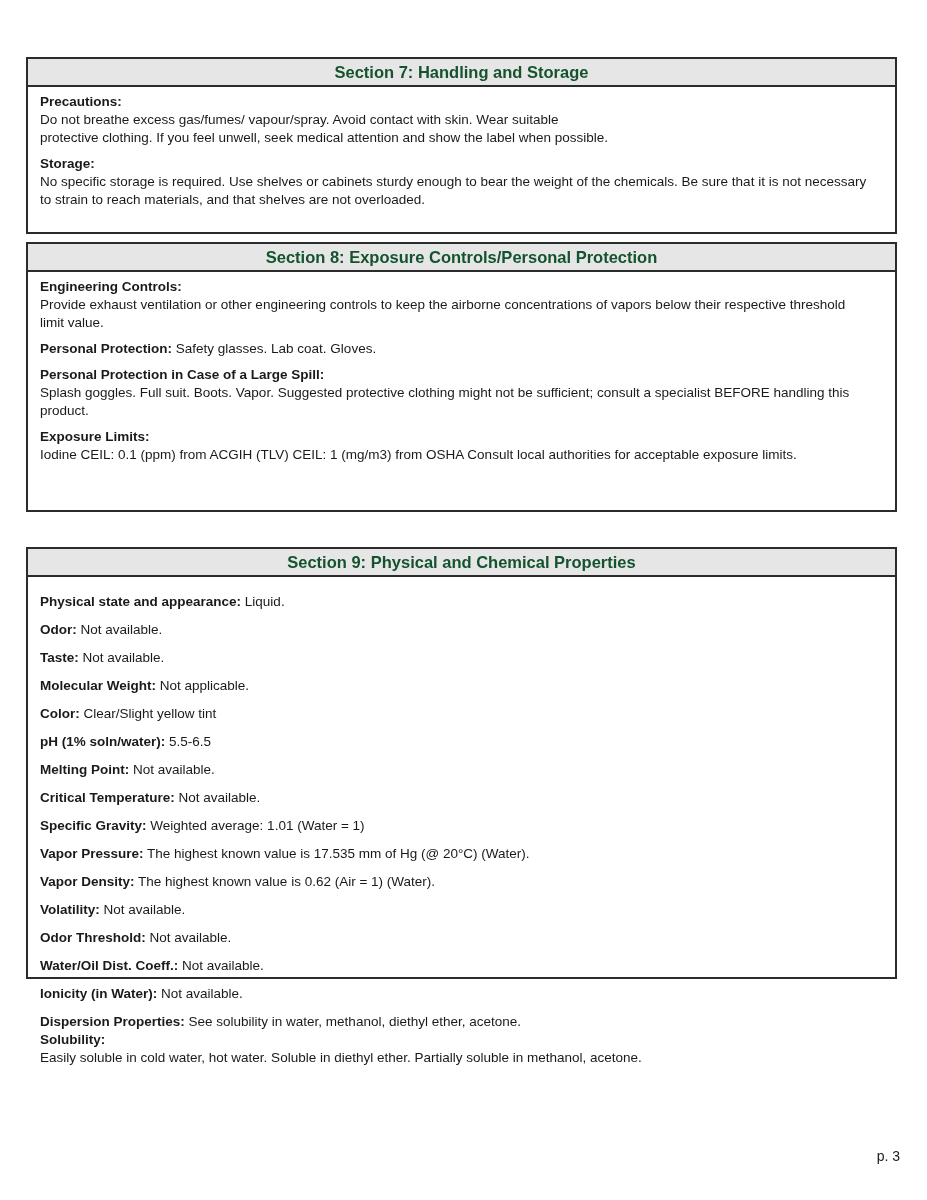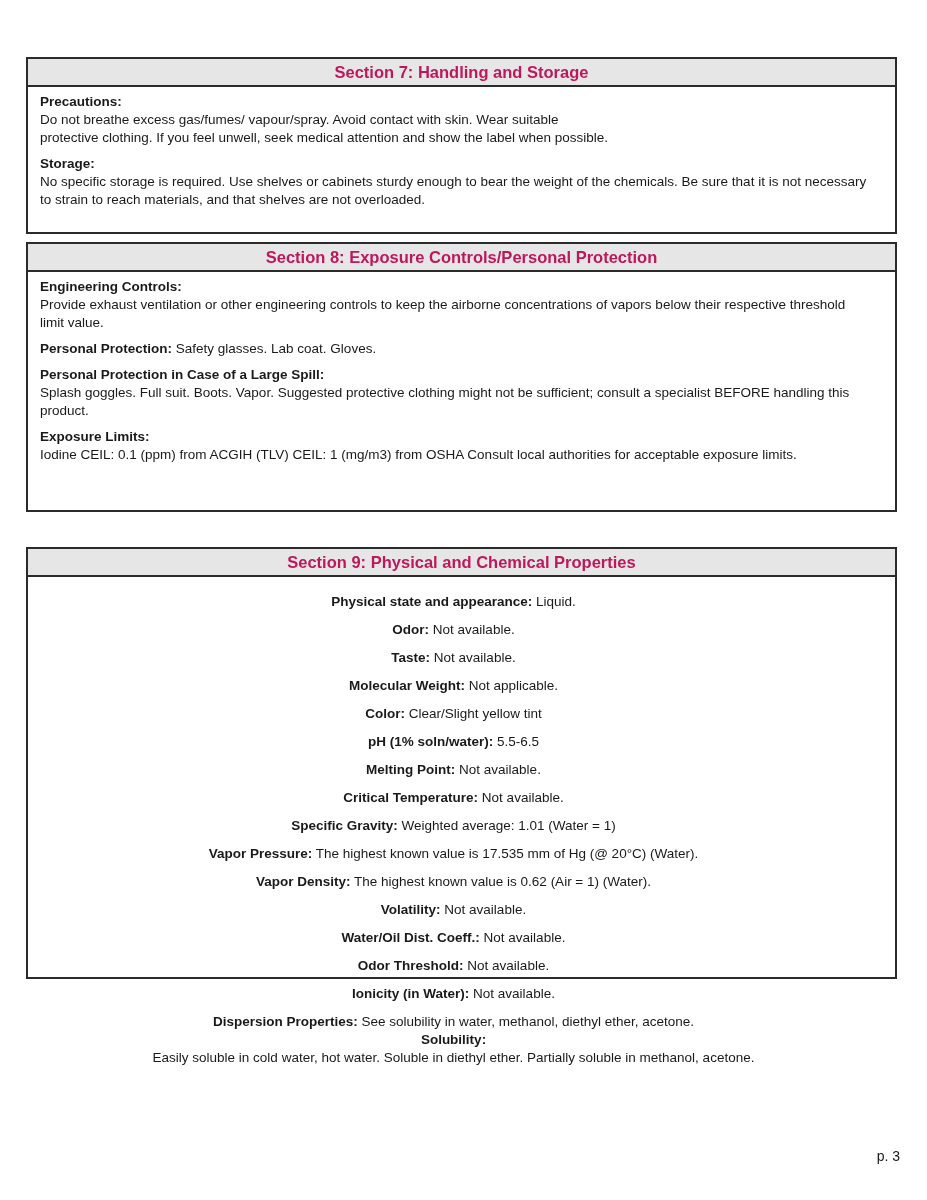--- a/index.html
+++ b/index.html
@@ -23,39 +23,39 @@
       background: #fff;
     }
     .section-header {
       background: #e6e6e6;
       border-bottom: 2px solid #2b2b2b;
       text-align: center;
       font-weight: bold;
       font-size: 16.5px;
       height: 26px;
       line-height: 27px;
-      color: #be185d;
+      color: #14532d;
     }
     .section-body {
       padding: 6px 28px 8px 12px;
       font-size: 13.5px;
       line-height: 18px;
     }
     .block { margin-bottom: 8px; }
     .block:last-child { margin-bottom: 0; }
     .label { font-weight: bold; }
     .prop-row {
       margin-bottom: 10px;
       line-height: 18px;
     }
     .prop-row:last-child { margin-bottom: 0; }
     #sec7 { top: 57px; height: 177px; }
     #sec8 { top: 242px; height: 270px; }
     #sec9 { top: 547px; height: 432px; }
-    #sec9 .section-body { padding-top: 16px; text-align: center; }
+    #sec9 .section-body { padding-top: 16px; }
     .page-num {
       position: absolute;
       right: 27px;
       top: 1148px;
       font-size: 14px;
       color: #1a1a1a;
     }
   </style>
 </head>
 <body>
@@ -105,22 +105,22 @@
         <div class="prop-row"><span class="label">Taste:</span><span> Not available.</span></div>
         <div class="prop-row"><span class="label">Molecular Weight:</span><span> Not applicable.</span></div>
         <div class="prop-row"><span class="label">Color:</span><span> Clear/Slight yellow tint</span></div>
         <div class="prop-row"><span class="label">pH (1% soln/water):</span><span> 5.5-6.5</span></div>
         <div class="prop-row"><span class="label">Melting Point:</span><span> Not available.</span></div>
         <div class="prop-row"><span class="label">Critical Temperature:</span><span> Not available.</span></div>
         <div class="prop-row"><span class="label">Specific Gravity:</span><span> Weighted average: 1.01 (Water = 1)</span></div>
         <div class="prop-row"><span class="label">Vapor Pressure:</span><span> The highest known value is 17.535 mm of Hg (@ 20°C) (Water).</span></div>
         <div class="prop-row"><span class="label">Vapor Density:</span><span> The highest known value is 0.62 (Air = 1) (Water).</span></div>
         <div class="prop-row"><span class="label">Volatility:</span><span> Not available.</span></div>
+        <div class="prop-row"><span class="label">Odor Threshold:</span><span> Not available.</span></div>
         <div class="prop-row"><span class="label">Water/Oil Dist. Coeff.:</span><span> Not available.</span></div>
-        <div class="prop-row"><span class="label">Odor Threshold:</span><span> Not available.</span></div>
         <div class="prop-row"><span class="label">Ionicity (in Water):</span><span> Not available.</span></div>
         <div class="prop-row"><span class="label">Dispersion Properties:</span><span> See solubility in water, methanol, diethyl ether, acetone.</span></div>
       </div>
     <div class="prop-row">
       <div class="label">Solubility:</div>
       <div>Easily soluble in cold water, hot water. Soluble in diethyl ether. Partially soluble in methanol, acetone.</div>
     </div>
   </div>
 </div>
 

